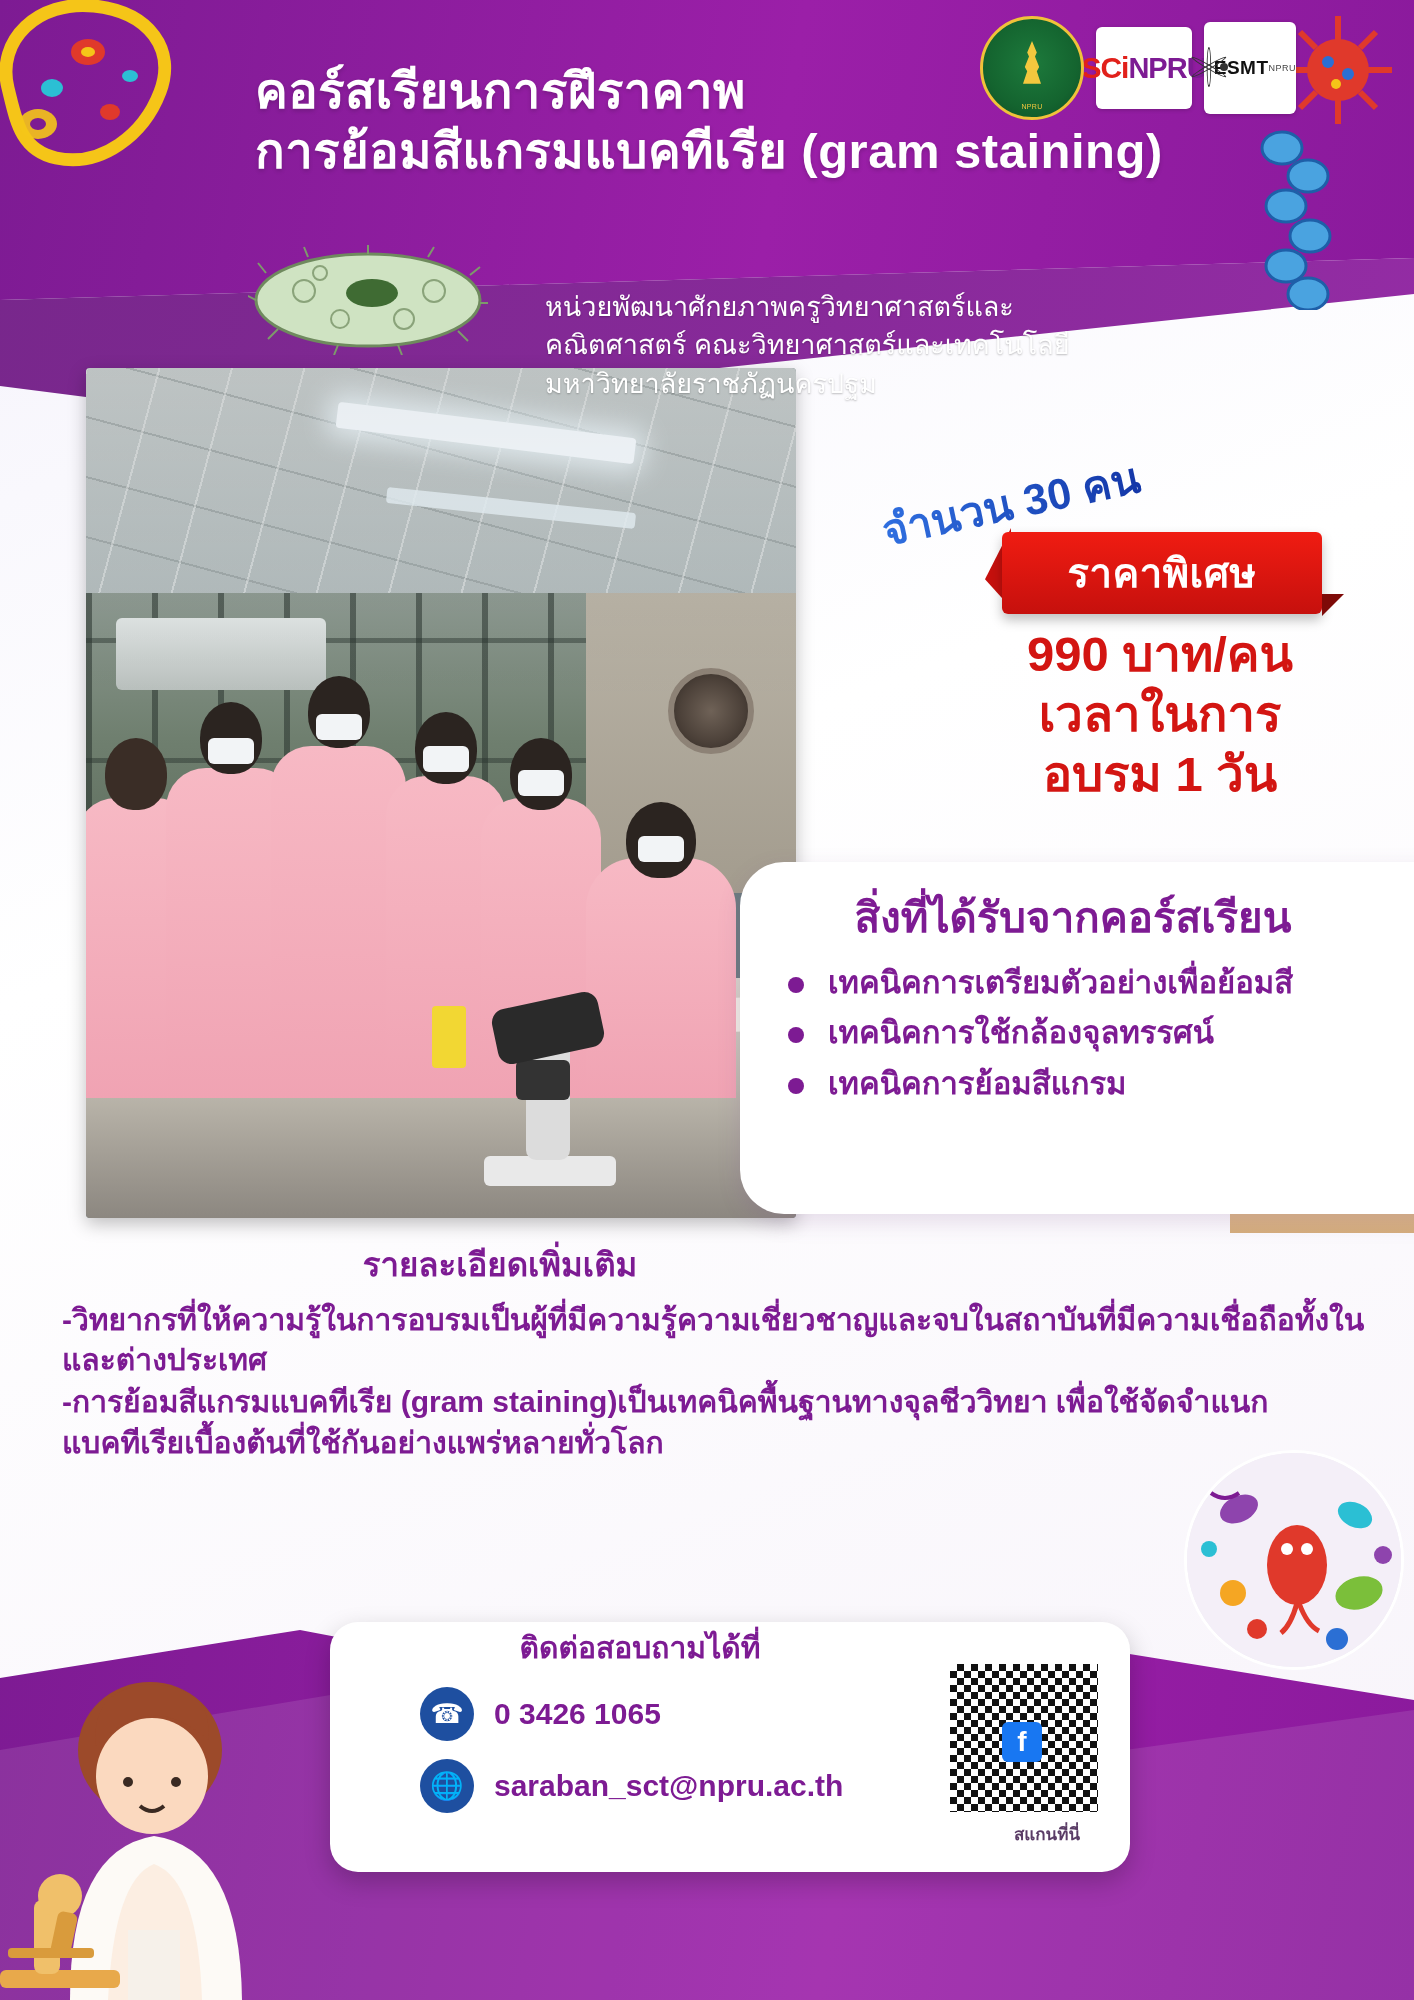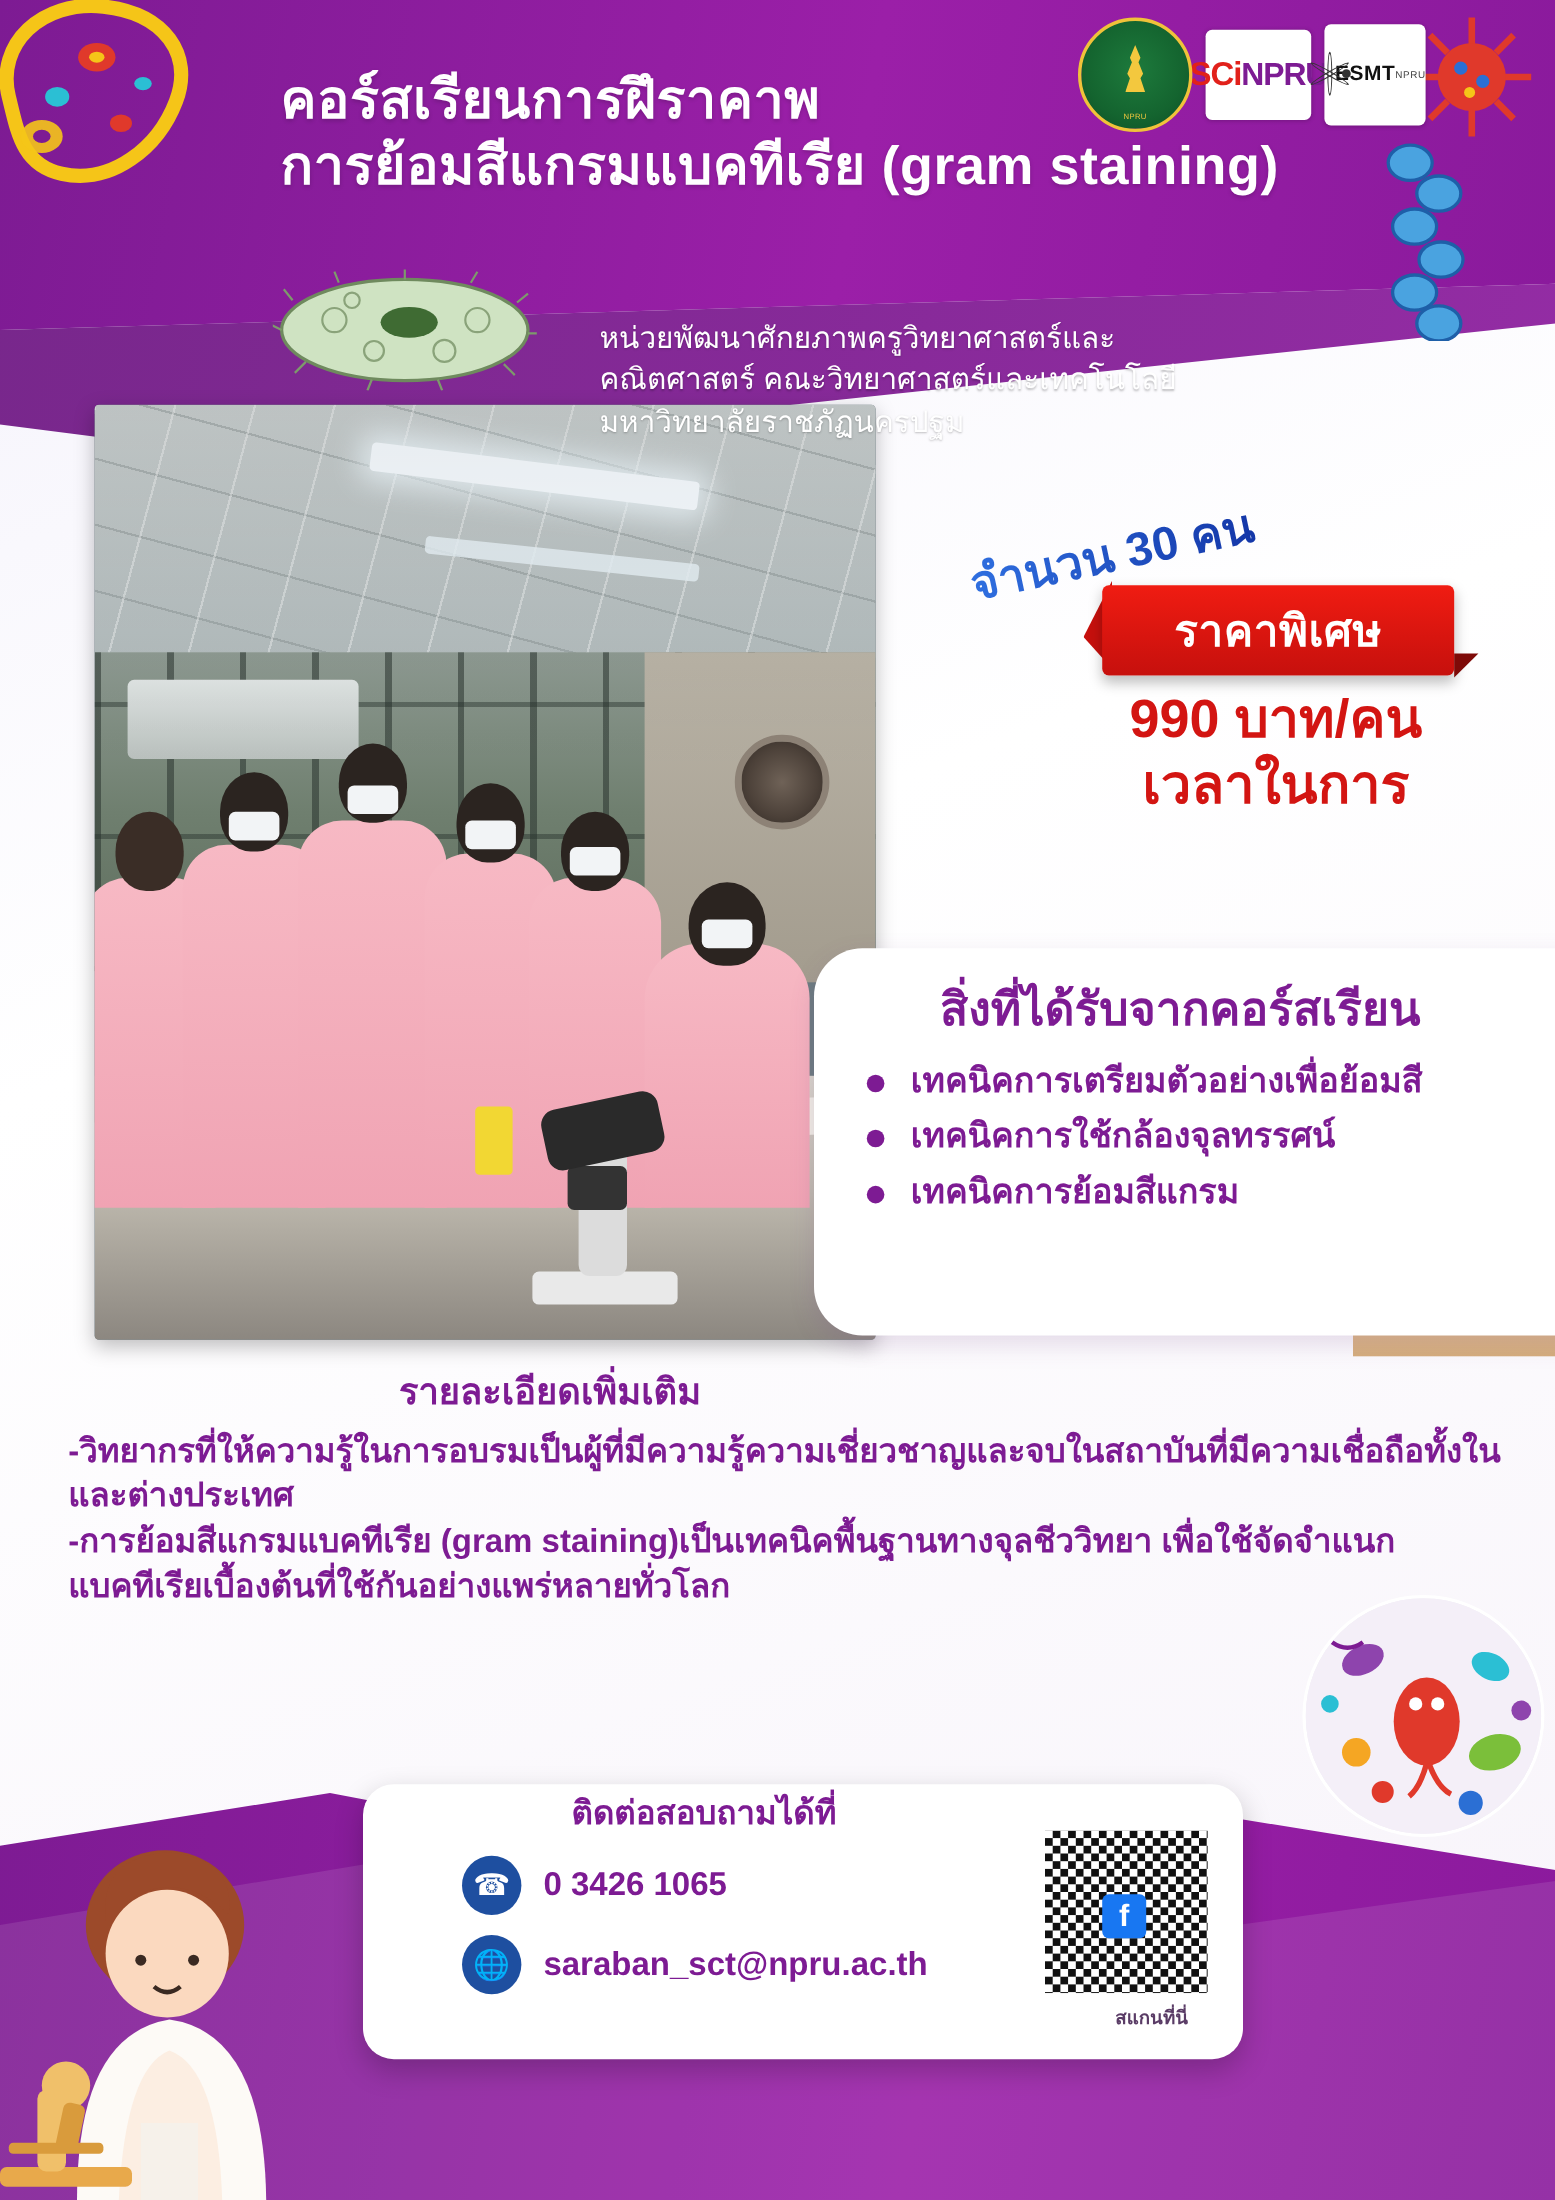--- a/index.html
+++ b/index.html
@@ -592,20 +592,21 @@
 
   <div class="qty">จำนวน 30 คน</div>
 
   <div class="ribbon-tailL"></div>
   <div class="ribbon">
     <span>ราคาพิเศษ</span>
   </div>
   <div class="price-text">
     <div>990 บาท/คน</div>
     <div>เวลาในการ</div>
+    <div>อบรม 1 วัน</div>
   </div>
 
   <div class="bench-strip"></div>
   <div class="benefits">
     <h3>สิ่งที่ได้รับจากคอร์สเรียน</h3>
     <ul>
       <li>เทคนิคการเตรียมตัวอย่างเพื่อย้อมสี</li>
       <li>เทคนิคการใช้กล้องจุลทรรศน์</li>
       <li>เทคนิคการย้อมสีแกรม</li>
     </ul>

